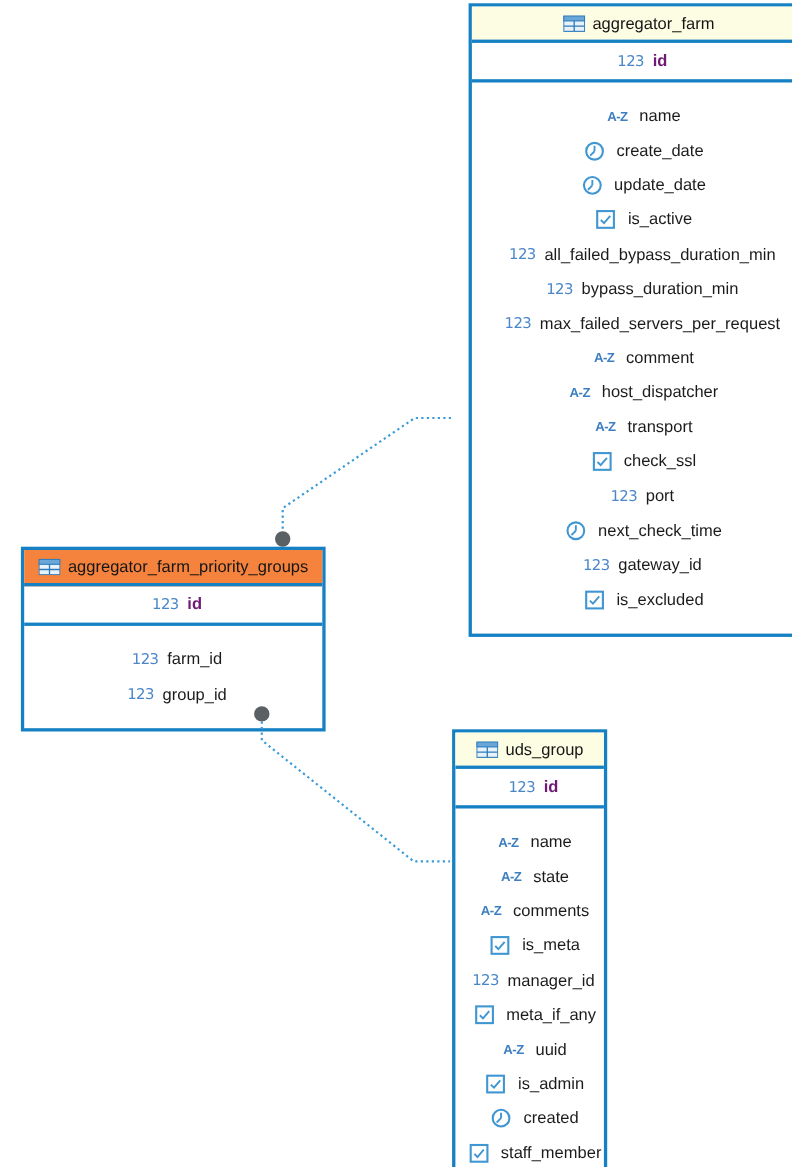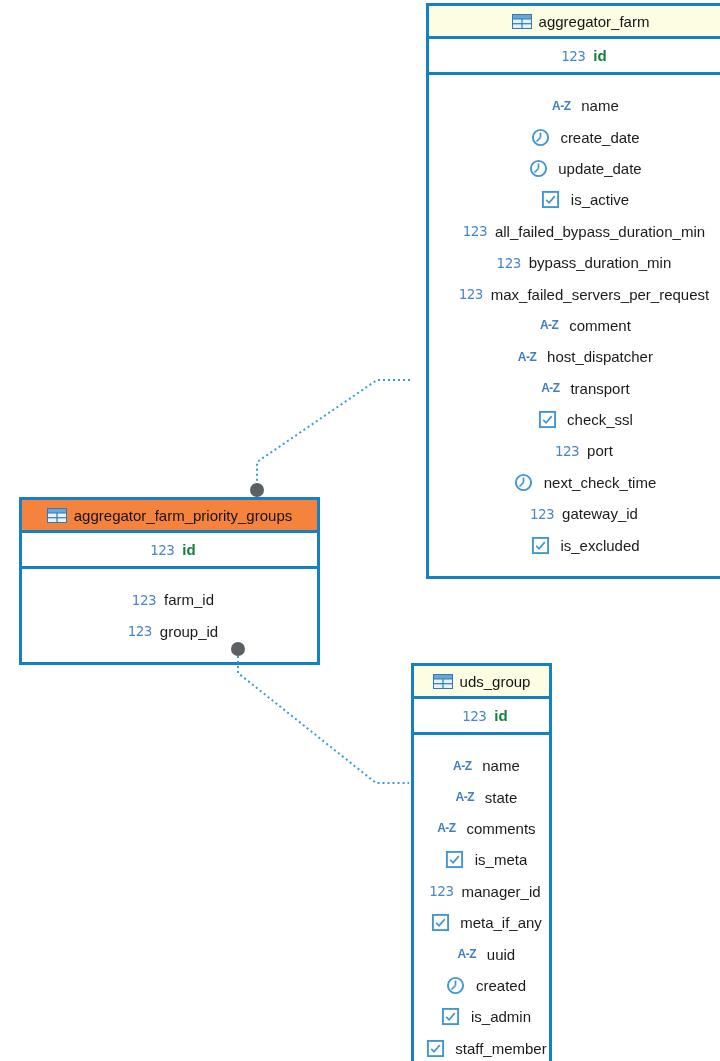--- a/index.html
+++ b/index.html
@@ -22,21 +22,21 @@
     position:absolute;background:#fff;border:3px solid var(--border);margin-left:17px;
   }
   .hdr{
     height:33px;display:flex;align-items:center;justify-content:center;gap:7px;
     background:var(--hdr);border-bottom:3px solid var(--border);
     font-size:15px;color:#151515;white-space:nowrap;
   }
   .hdr.sel{background:var(--sel);}
   .pksec{border-bottom:3px solid var(--border);}
   .pksec .row{height:33px;}
-  .pksec .cn{font-weight:bold;color:#15803d;}
+  .pksec .cn{font-weight:bold;color:#701a75;}
   .fields{padding:15px 0;}
   .row{
     height:31.4px;display:flex;align-items:center;gap:8px;
     padding-left:7px;font-size:15px;white-space:nowrap;justify-content:center;
   }
   .cn{overflow:hidden;text-overflow:clip;}
   .ic{
     flex:0 0 24px;width:24px;display:flex;align-items:center;justify-content:center;
   }
   .ic-num{
@@ -157,21 +157,21 @@
           <svg width="19" height="19" viewBox="0 0 20 20">
             <rect x="2" y="2" width="16" height="16" fill="#fff" stroke="#3f96d2" stroke-width="2"></rect>
             <path d="M5.5 10.5 L8.5 13.5 L14.5 6.5" fill="none" stroke="#3f96d2" stroke-width="1.8"></path>
           </svg>
         </span>
       <span class="cn">is_excluded</span>
     </div>
   </div>
 </div>
 
-<div class="tbl" style="left:2px;top:497px;width:301px;">
+<div class="tbl" style="left:2px;top:497px;width:277px;">
   <div class="hdr sel">
     <svg width="20" height="15" viewBox="0 0 20 15">
         <rect x="0.5" y="0.5" width="19" height="14" fill="#e8f2fb" stroke="#2e7bbb"></rect>
         <rect x="0.5" y="0.5" width="19" height="4.5" fill="#6aa6d8" stroke="#2e7bbb"></rect>
         <line x1="10" y1="5" x2="10" y2="14.5" stroke="#2e7bbb" stroke-width="1.2"></line>
         <line x1="0.5" y1="9.7" x2="19.5" y2="9.7" stroke="#2e7bbb" stroke-width="1.2"></line>
       </svg>
     <span>aggregator_farm_priority_groups</span>
   </div>
   <div class="pksec">
@@ -243,35 +243,35 @@
         </span>
       <span class="cn">meta_if_any</span>
     </div>
     <div class="row">
       <span class="ic ic-az">A-Z</span>
       <span class="cn">uuid</span>
     </div>
     <div class="row">
       <span class="ic">
           <svg width="19" height="19" viewBox="0 0 20 20">
+            <rect x="2" y="2" width="16" height="16" fill="#fff" stroke="#3f96d2" stroke-width="2"></rect>
+            <path d="M5.5 10.5 L8.5 13.5 L14.5 6.5" fill="none" stroke="#3f96d2" stroke-width="1.8"></path>
+          </svg>
+        </span>
+      <span class="cn">is_admin</span>
+    </div>
+    <div class="row">
+      <span class="ic">
+          <svg width="19" height="19" viewBox="0 0 20 20">
             <circle cx="10" cy="10" r="8" fill="#fff" stroke="#3f96d2" stroke-width="2"></circle>
             <line x1="10" y1="10" x2="10" y2="4.8" stroke="#3f96d2" stroke-width="1.8"></line>
             <line x1="10" y1="10" x2="5.8" y2="14.2" stroke="#3f96d2" stroke-width="1.8"></line>
           </svg>
         </span>
       <span class="cn">created</span>
-    </div>
-    <div class="row">
-      <span class="ic">
-          <svg width="19" height="19" viewBox="0 0 20 20">
-            <rect x="2" y="2" width="16" height="16" fill="#fff" stroke="#3f96d2" stroke-width="2"></rect>
-            <path d="M5.5 10.5 L8.5 13.5 L14.5 6.5" fill="none" stroke="#3f96d2" stroke-width="1.8"></path>
-          </svg>
-        </span>
-      <span class="cn">is_admin</span>
     </div>
     <div class="row">
       <span class="ic">
           <svg width="19" height="19" viewBox="0 0 20 20">
             <rect x="2" y="2" width="16" height="16" fill="#fff" stroke="#3f96d2" stroke-width="2"></rect>
             <path d="M5.5 10.5 L8.5 13.5 L14.5 6.5" fill="none" stroke="#3f96d2" stroke-width="1.8"></path>
           </svg>
         </span>
       <span class="cn">staff_member</span>
     </div>

